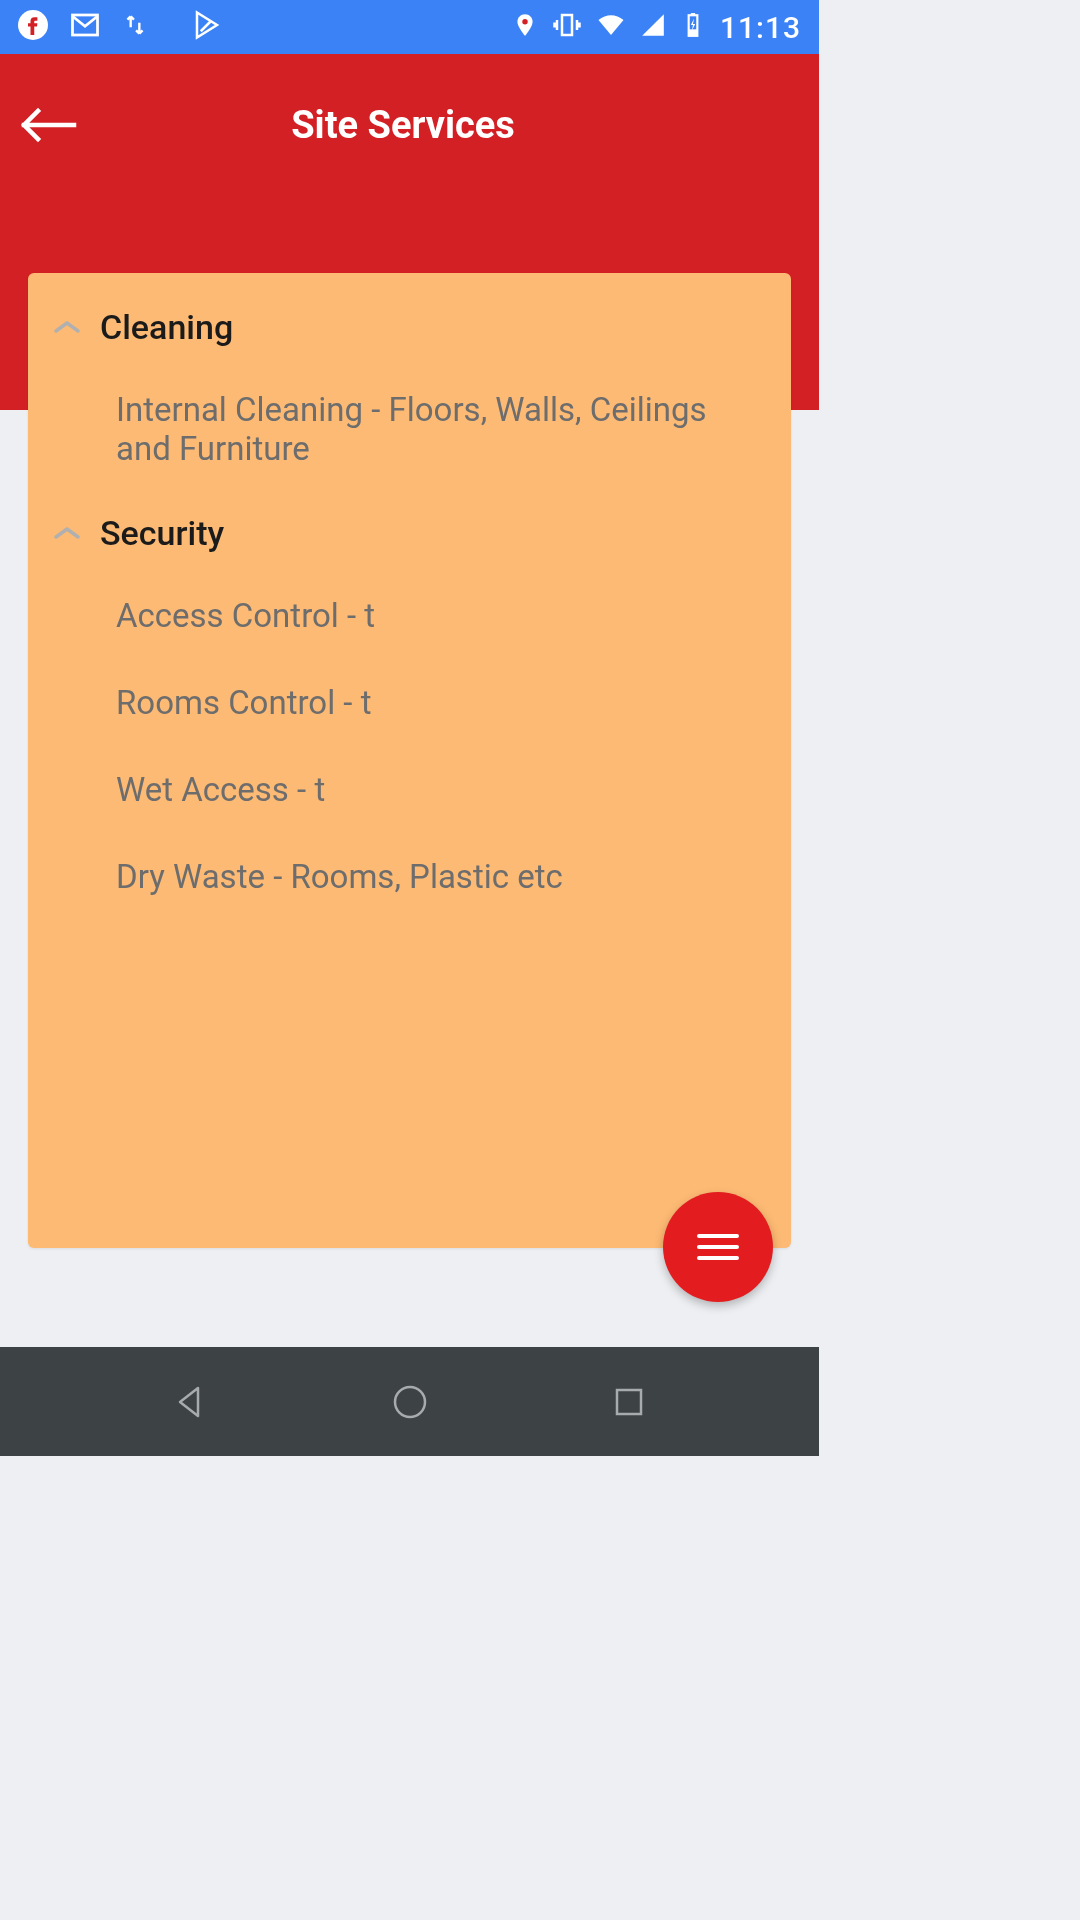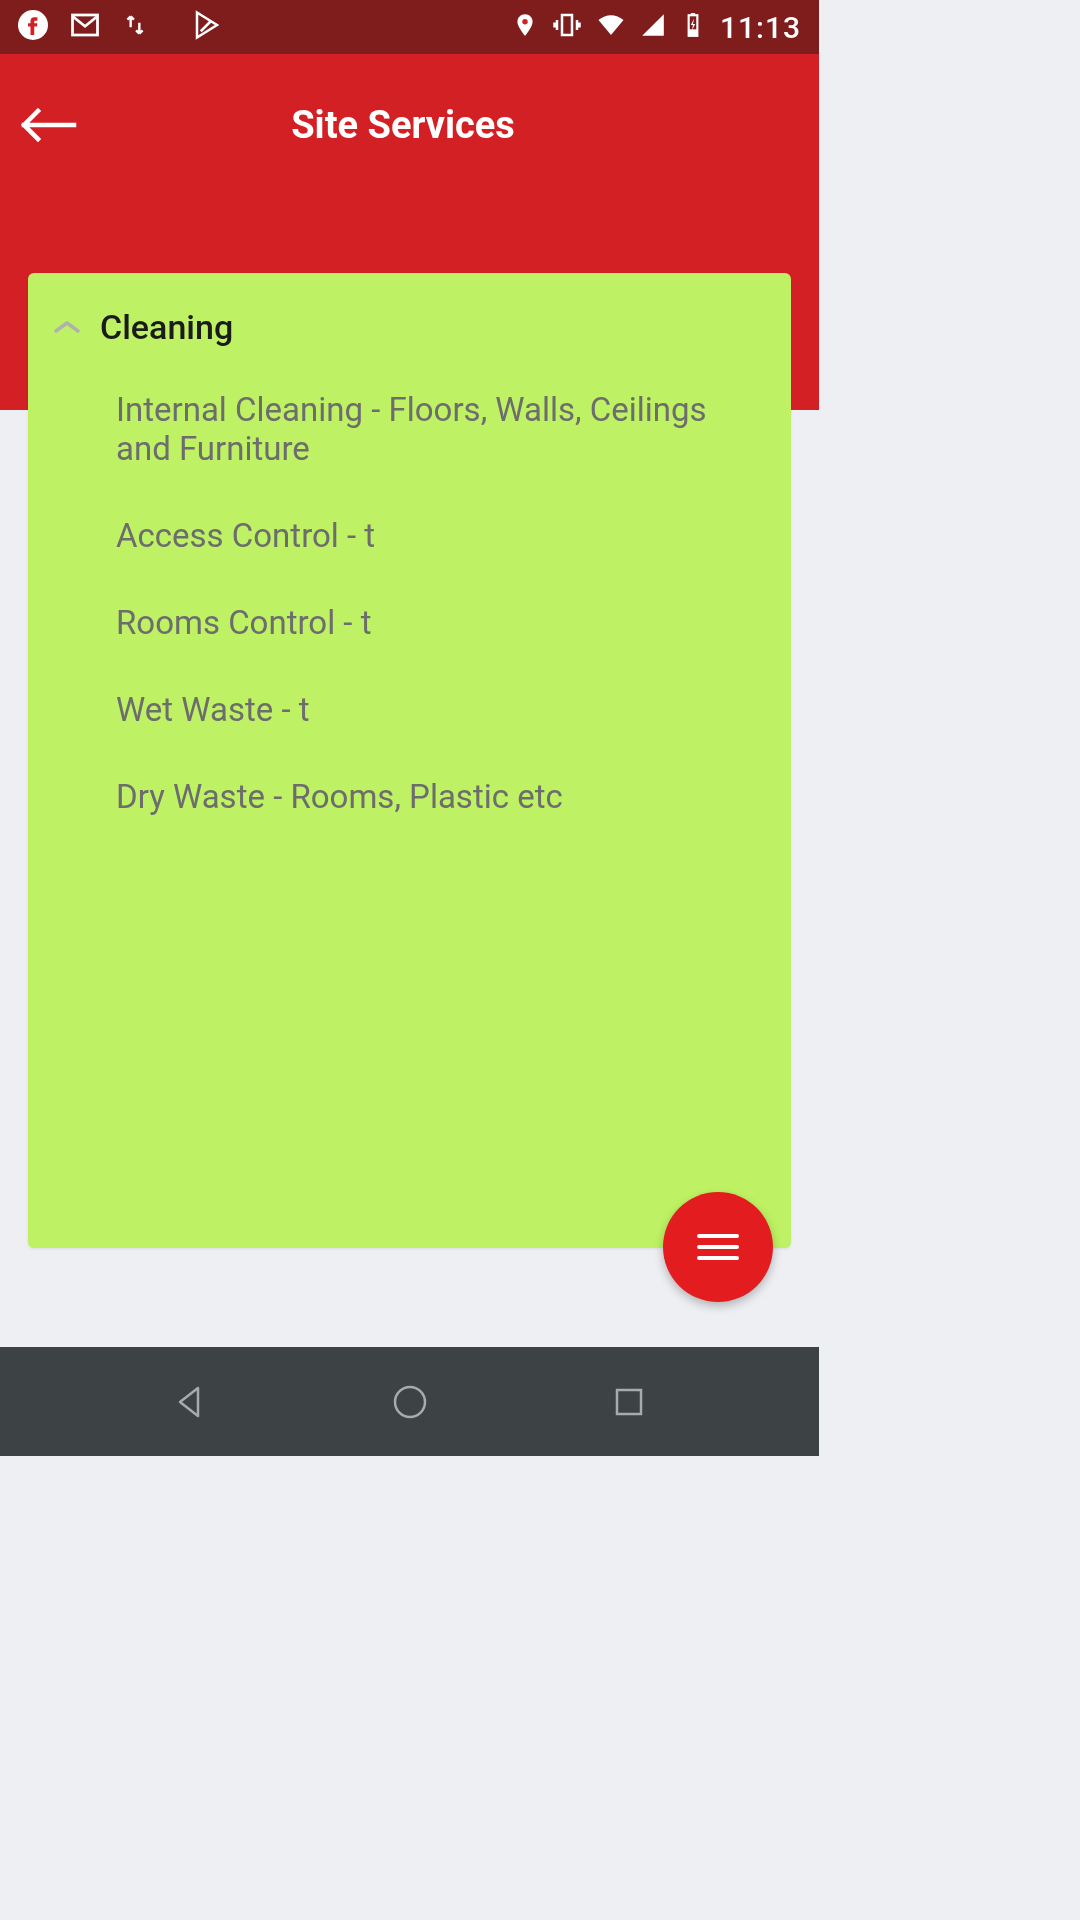--- a/index.html
+++ b/index.html
@@ -2,21 +2,21 @@
 <html><head>
 <meta charset="utf-8">
 <style>
   * { box-sizing: border-box; margin: 0; padding: 0; }
   html, body { width: 819px; height: 1456px; overflow: hidden; font-family: Roboto, "Helvetica Neue", Arial, sans-serif; }
   body { background: #edeff2; position: relative; }
 
   
   .status-bar {
     position: absolute; top: 0; left: 0; right: 0; height: 54px;
-    background: #7f1d1d;
+    background: #3b82f6;
     display: flex; align-items: center; justify-content: space-between;
     padding: 0 18px;
     color: #fff;
   }
   .status-left, .status-right { display: flex; align-items: center; gap: 22px; }
   .status-right { gap: 14px; }
   .status-icon { width: 30px; height: 30px; fill: #fff; }
   .status-icon.small { width: 26px; height: 26px; }
   .spinner {
     width: 28px; height: 28px; border-radius: 50%;
@@ -40,21 +40,21 @@
   }
   .back-btn svg { width: 60px; height: 40px; stroke: #fff; stroke-width: 4.5; fill: none; stroke-linecap: square; }
   .page-title {
     position: absolute; left: 0; right: 0; text-align: center;
     color: #fff; font-size: 38px; font-weight: 700;
   }
 
   
   .card {
     position: absolute; top: 273px; left: 28px; right: 28px; bottom: 208px;
-    background: #bef264; border-radius: 6px;
+    background: #fdba74; border-radius: 6px;
     box-shadow: 0 1px 3px rgba(0,0,0,0.08);
     padding-top: 12px;
     overflow: hidden;
   }
   .section-header {
     display: flex; align-items: center; gap: 18px;
     padding: 22px 24px 22px 24px;
   }
   .chev {
     width: 30px; height: 30px; display: flex; align-items: center; justify-content: center;
@@ -168,25 +168,33 @@
   <div class="section-header">
     <span class="chev">
         <svg viewBox="0 0 28 18">
           <path d="M3 13l11-8 11 8"></path>
         </svg>
       </span>
     <span class="section-title">Cleaning</span>
   </div>
   <div class="sub-item">Internal Cleaning - Floors, Walls, Ceilings and Furniture</div>
 
+  <div class="section-header">
+    <span class="chev">
+        <svg viewBox="0 0 28 18">
+          <path d="M3 13l11-8 11 8"></path>
+        </svg>
+      </span>
+    <span class="section-title">Security</span>
+  </div>
   <div class="sub-item">Access Control - t</div>
 
   <div class="sub-item">Rooms Control - t</div>
 
-  <div class="sub-item">Wet Waste - t</div>
+  <div class="sub-item">Wet Access - t</div>
   <div class="sub-item">Dry Waste - Rooms, Plastic etc</div>
 </div>
 
 <div class="fab">
   <svg viewBox="0 0 46 34">
       <path d="M4 6h38M4 17h38M4 28h38"></path>
     </svg>
 </div>
 
 <div class="nav-bar">

